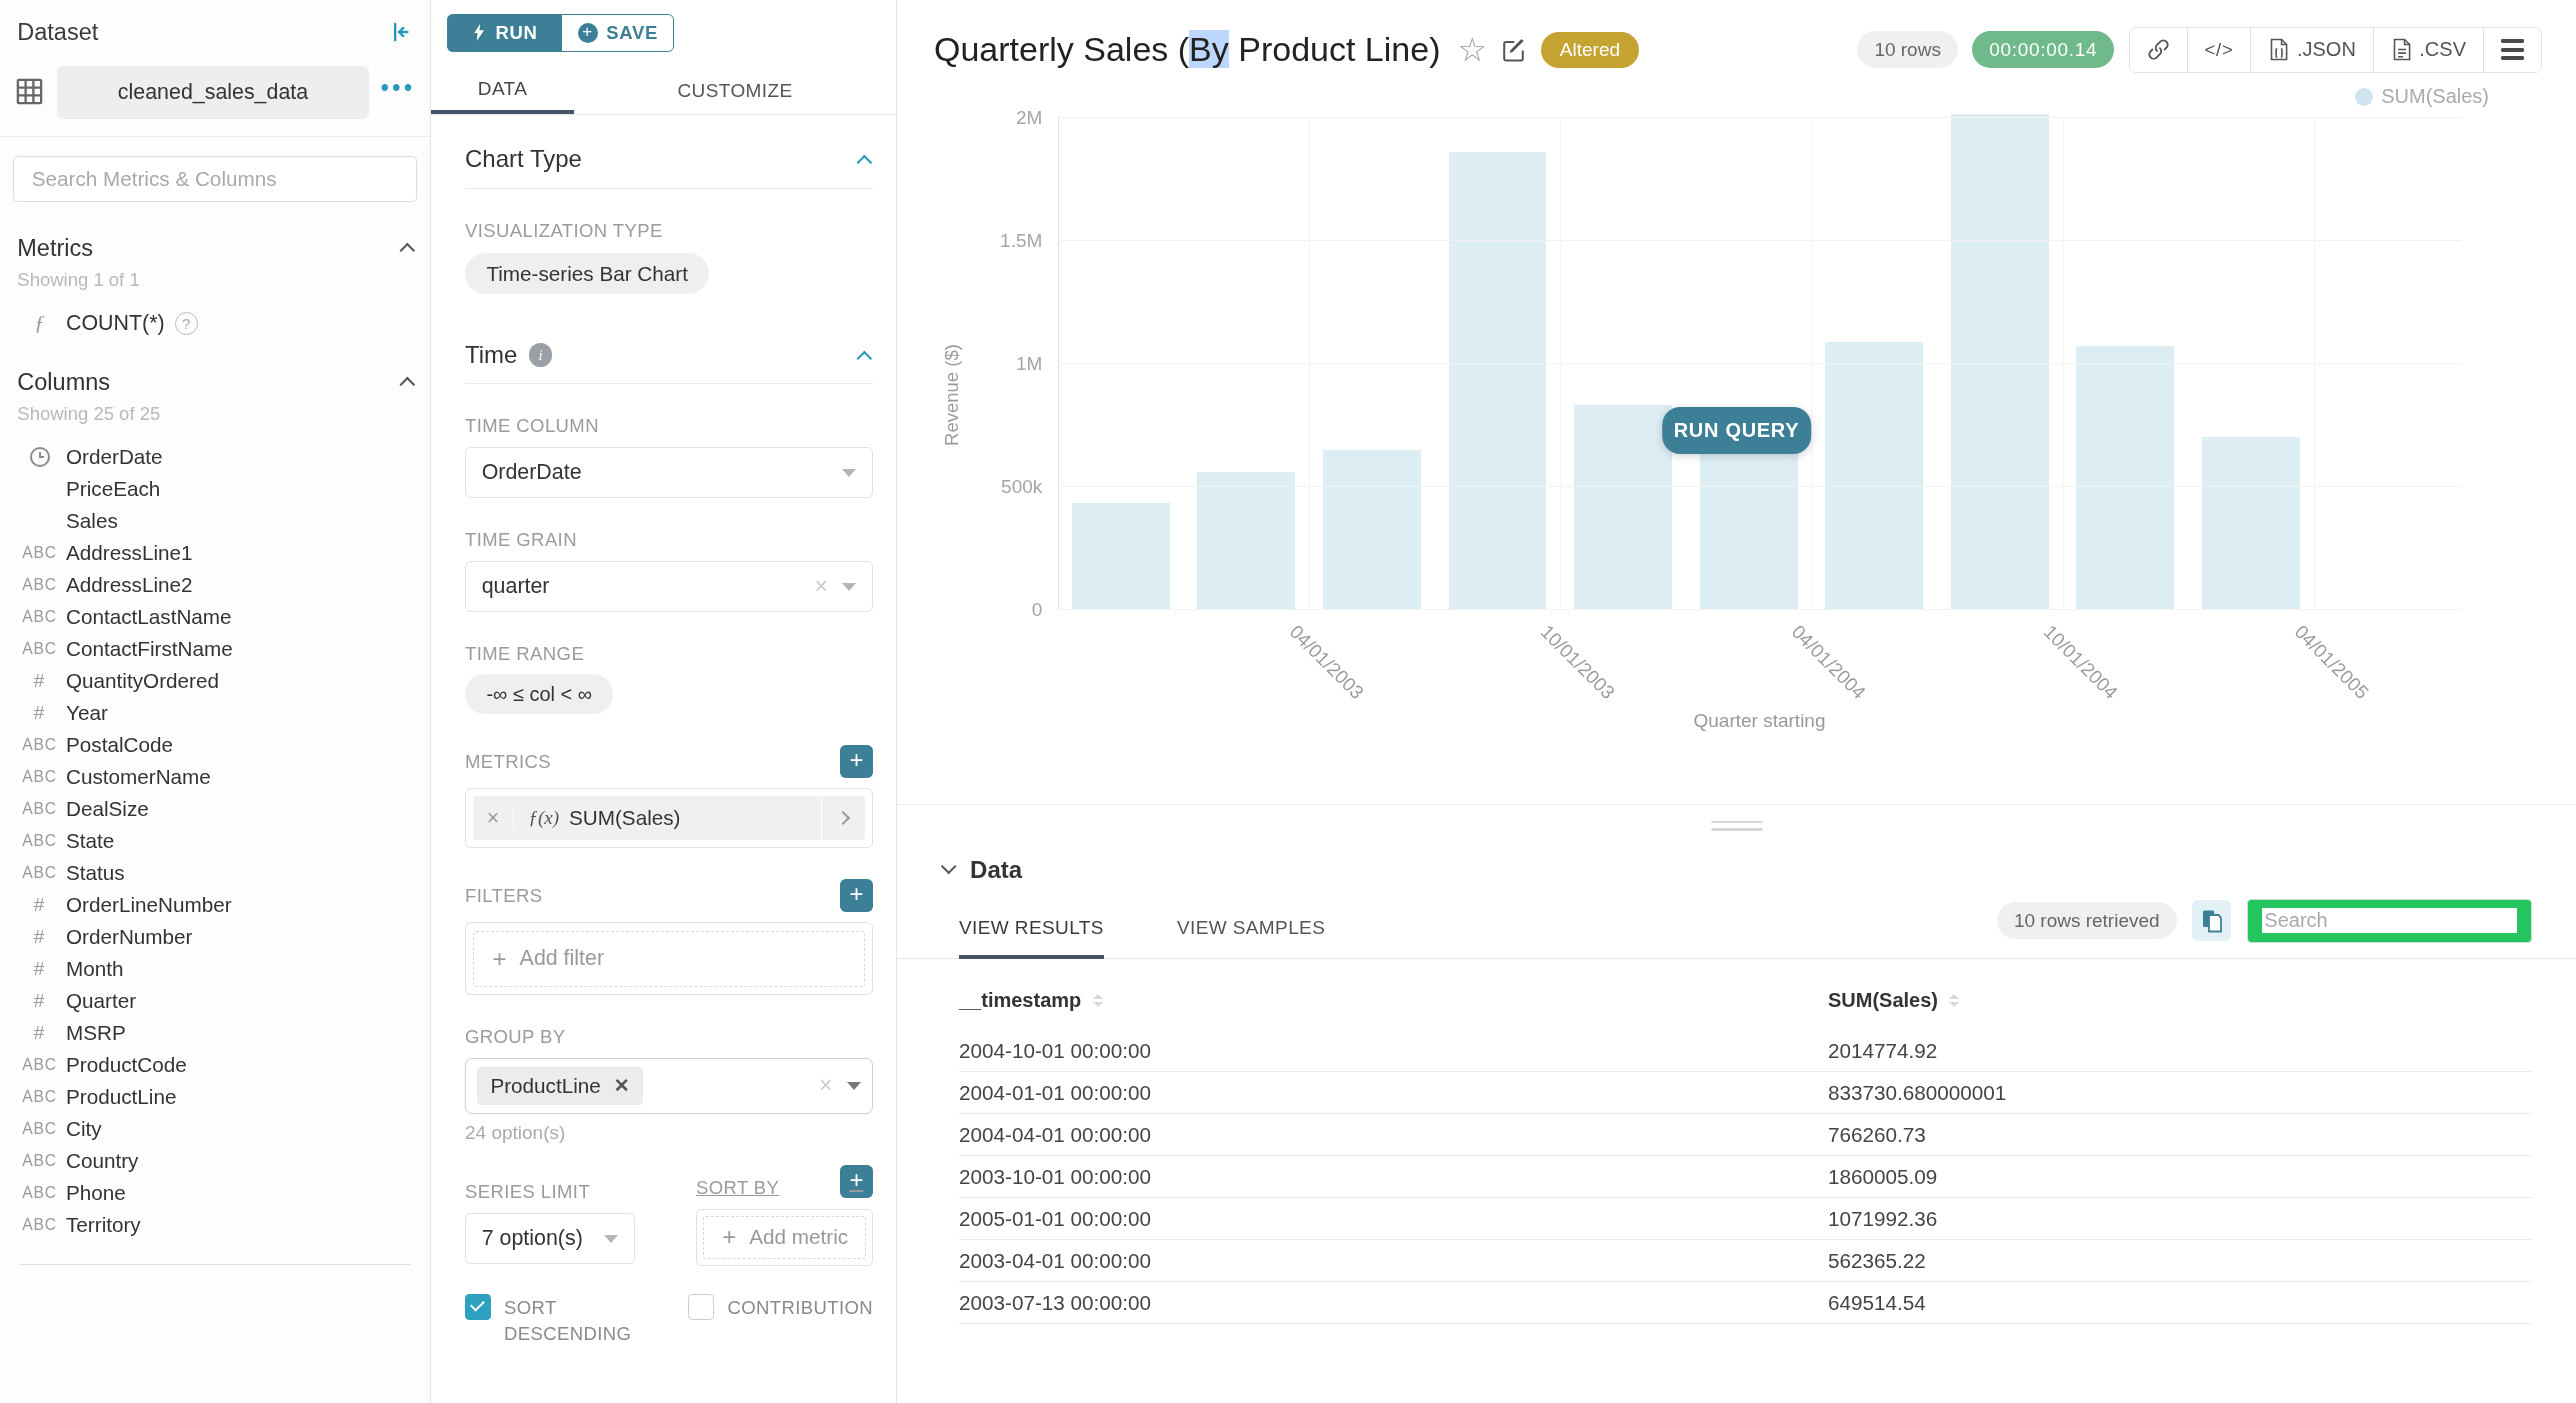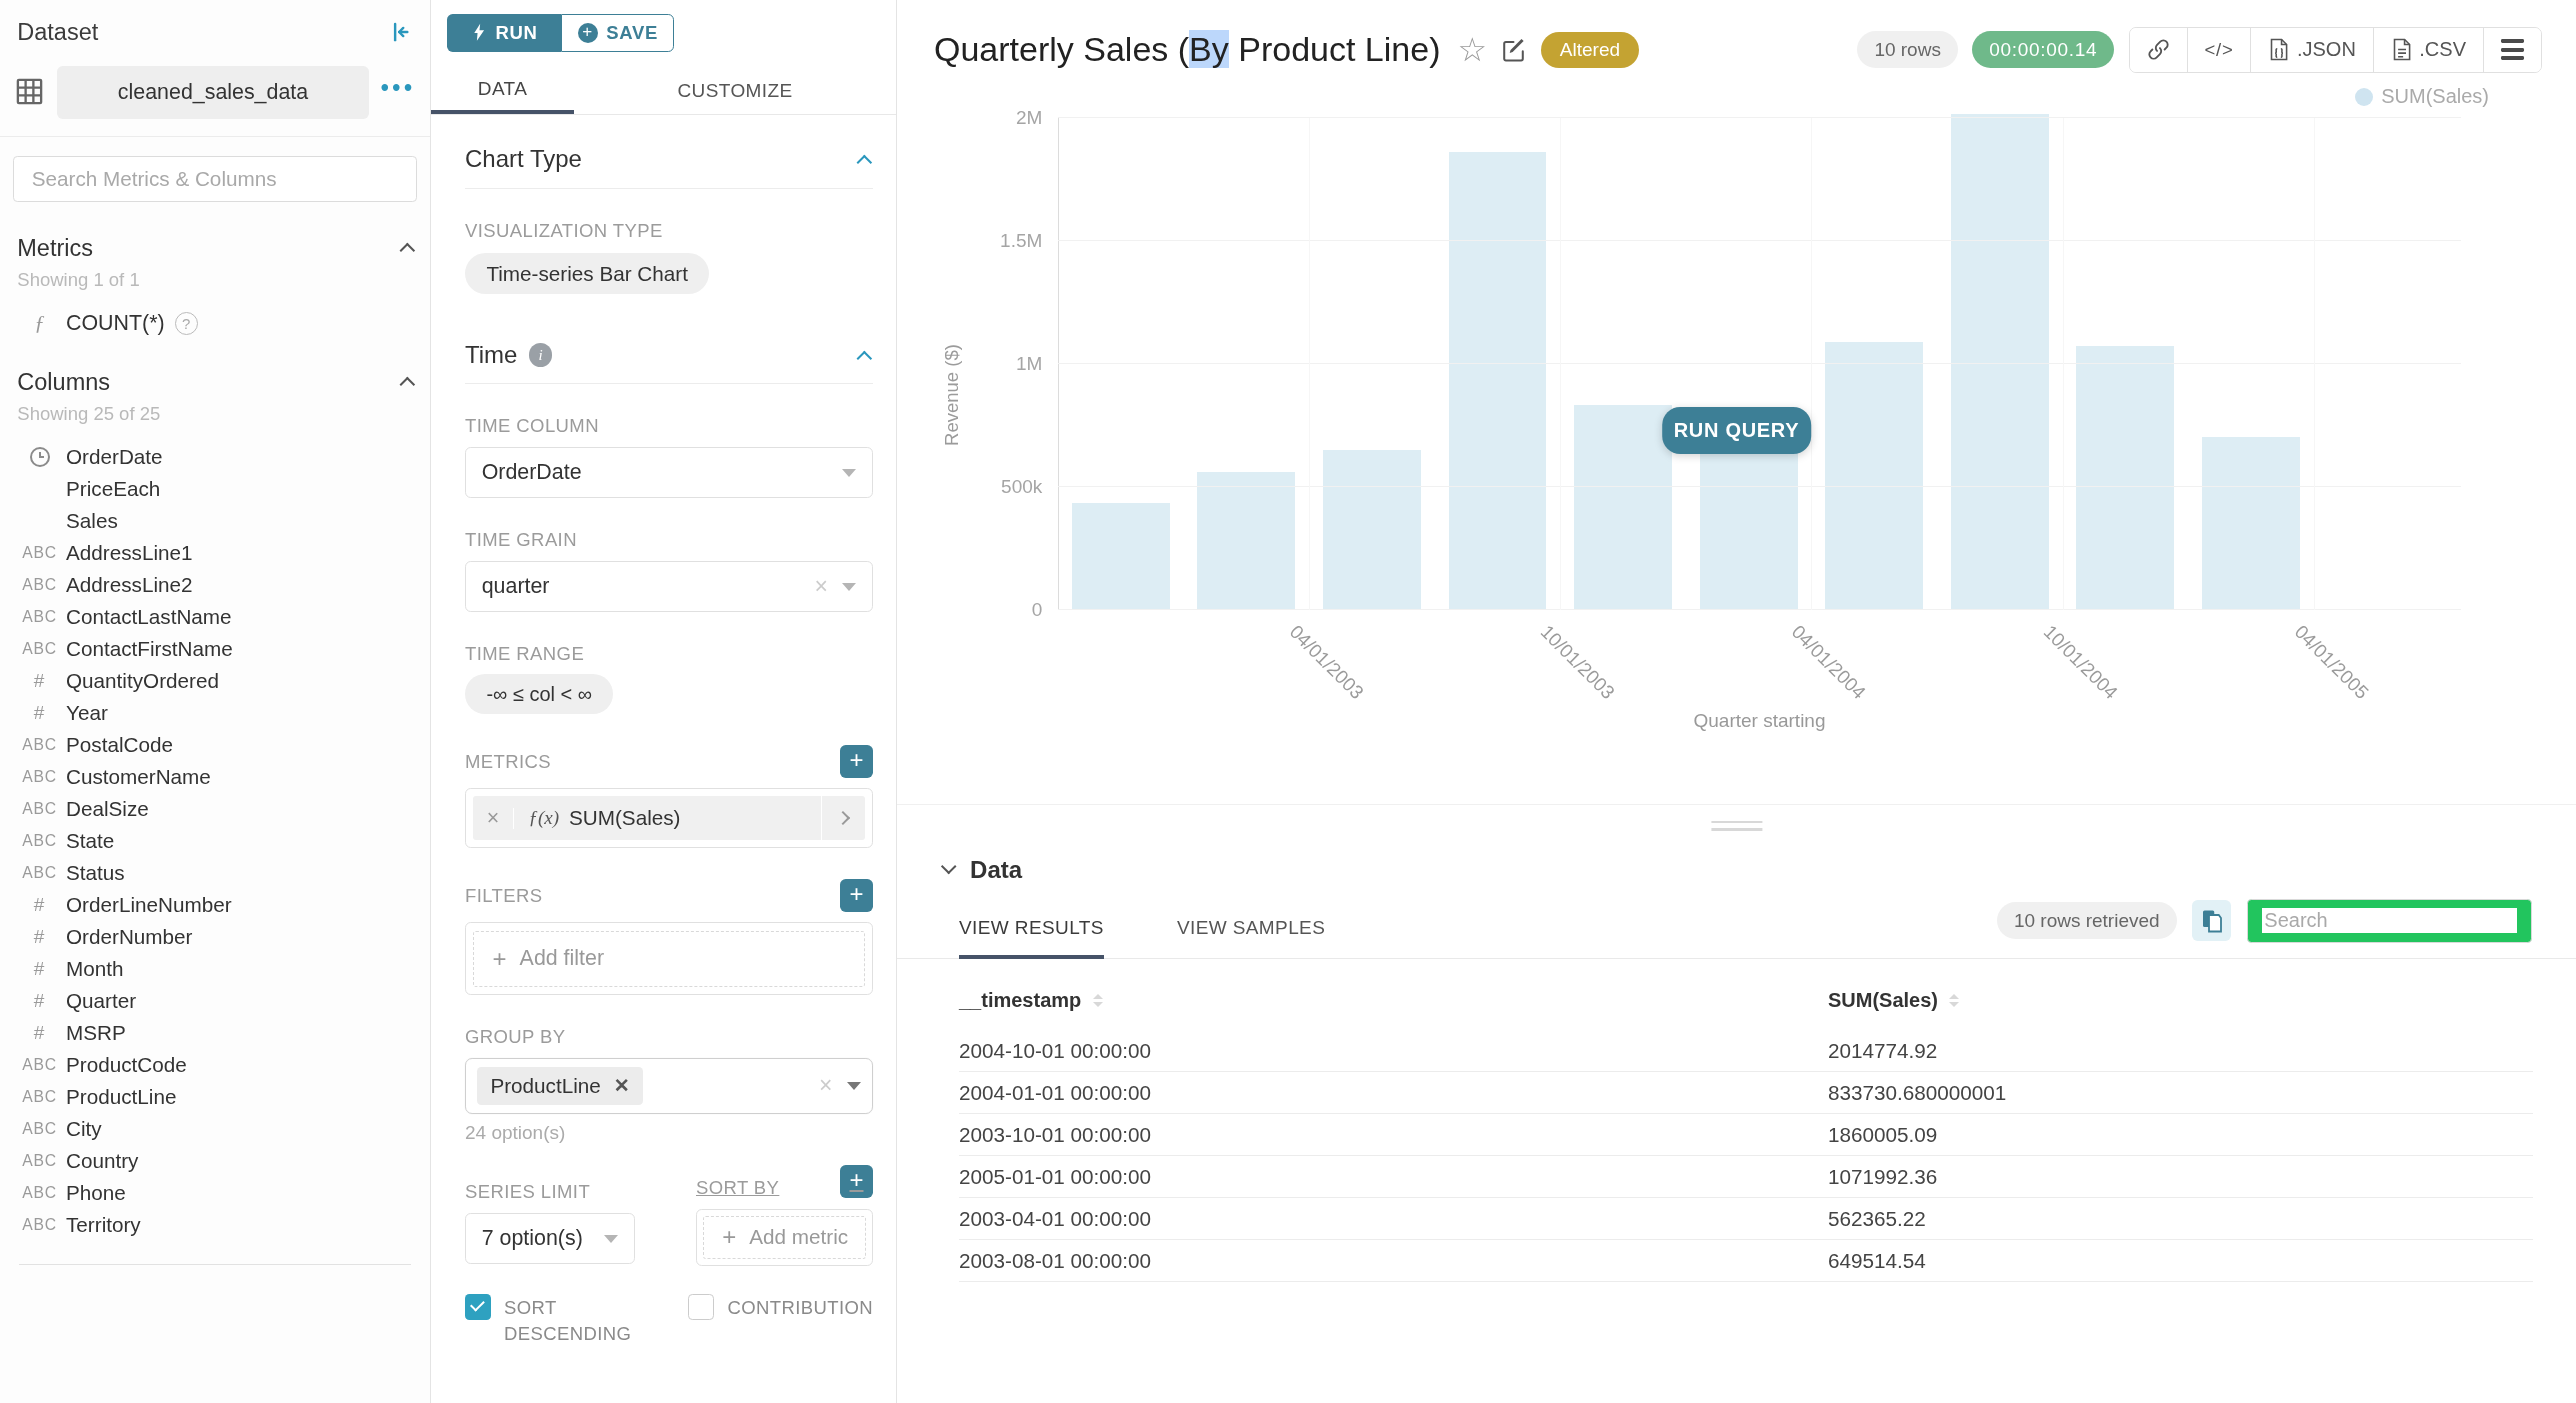--- a/index.html
+++ b/index.html
@@ -602,33 +602,37 @@
         <div>
             <div class="trow">
               <div class="tc1">2004-10-01 00:00:00</div>
               <div>2014774.92</div>
             </div>
             <div class="trow">
               <div class="tc1">2004-01-01 00:00:00</div>
               <div>833730.680000001</div>
             </div>
             <div class="trow">
+              <div class="tc1">2004-04-01 00:00:00</div>
+              <div>766260.73</div>
+            </div>
+            <div class="trow">
               <div class="tc1">2003-10-01 00:00:00</div>
               <div>1860005.09</div>
             </div>
             <div class="trow">
               <div class="tc1">2005-01-01 00:00:00</div>
               <div>1071992.36</div>
             </div>
             <div class="trow">
               <div class="tc1">2003-04-01 00:00:00</div>
               <div>562365.22</div>
             </div>
             <div class="trow">
-              <div class="tc1">2003-08-01 00:00:00</div>
+              <div class="tc1">2003-07-13 00:00:00</div>
               <div>649514.54</div>
             </div>
           </div>
       </div>
     </div>
   </main>
 </div>
 
 
 </body></html>

